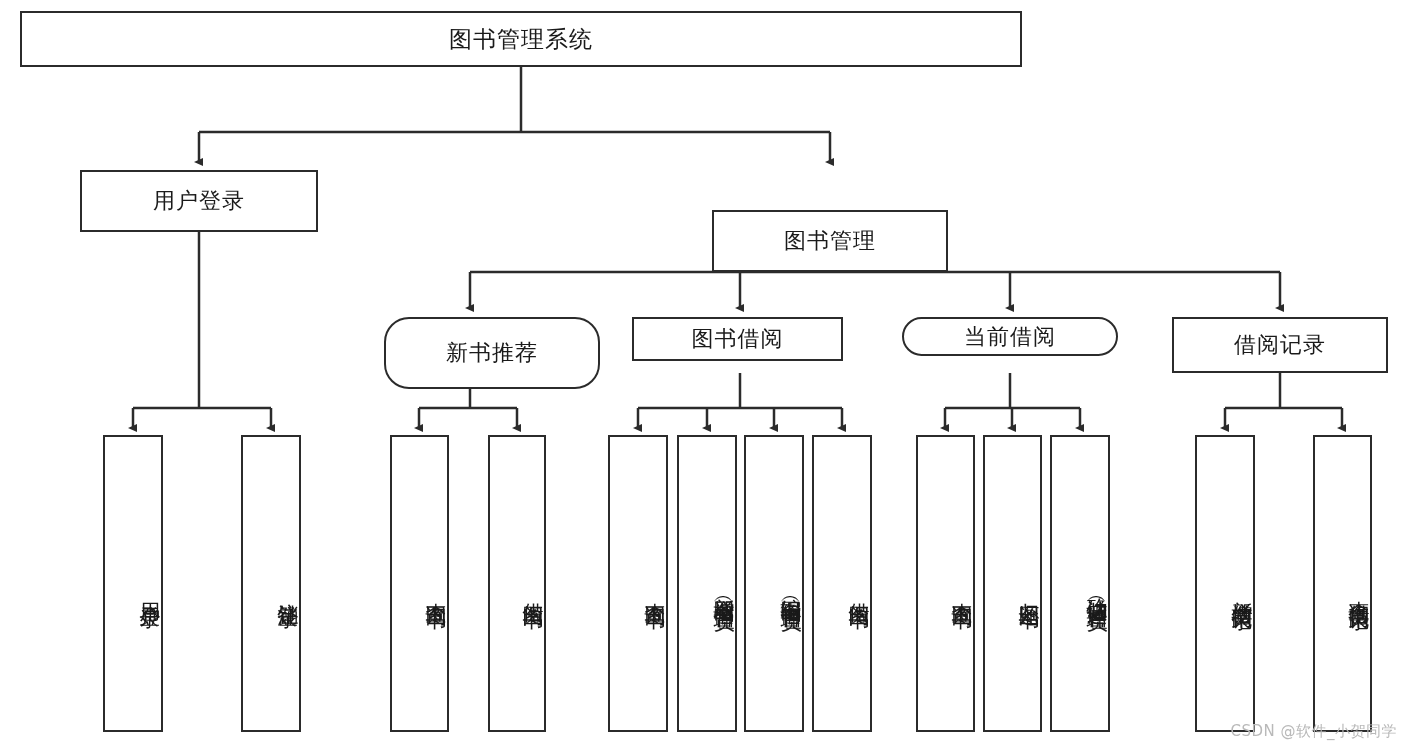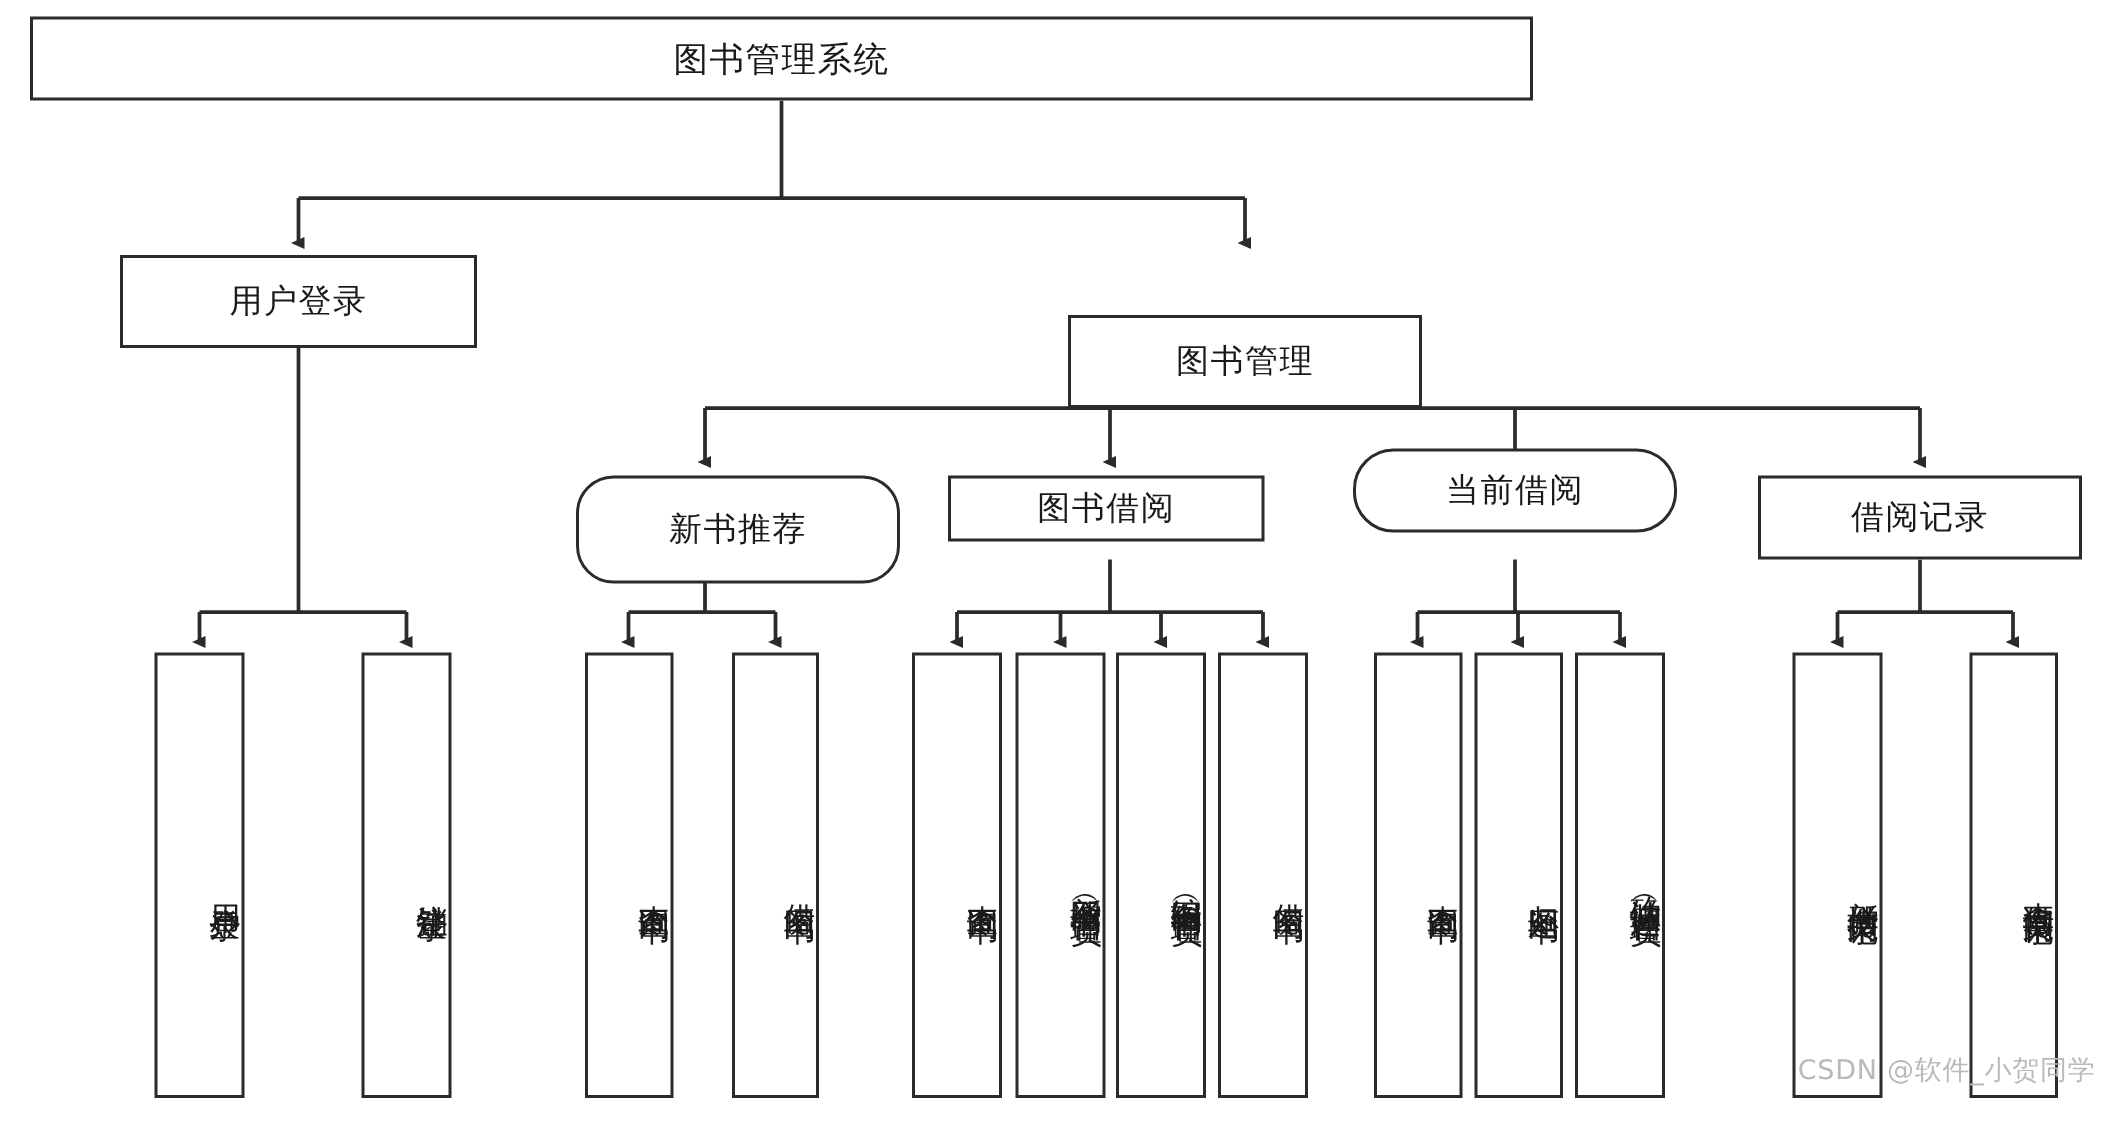--- a/index.html
+++ b/index.html
@@ -53,22 +53,22 @@
     text-orientation: upright;
     display: block;
     letter-spacing: 2px;
   }
   #root-node {
     font-size: 23px;
   }
   #watermark {
     position: absolute;
     right: 8px;
-    bottom: 22px;
-    font-size: 18px;
+    bottom: 6px;
+    font-size: 15px;
     color: #b9b9b9;
     letter-spacing: 0.5px;
     white-space: nowrap;
   }
 </style>
 </head>
 <body>
 
 <div id="canvas">
 
@@ -132,21 +132,21 @@
   <div class="node h" id="n-l1-1" style="left: 712px; top: 170px; width: 236px; height: 62px; margin-top: 40px;">
     <span>图书管理</span>
   </div>
 
   <div class="node h" id="n-l2-0" style="left: 384px; top: 317px; width: 216px; height: 72px; border-radius: 25px;">
     <span>新书推荐</span>
   </div>
   <div class="node h" id="n-l2-1" style="left: 632px; top: 317px; width: 211px; height: 44px;">
     <span>图书借阅</span>
   </div>
-  <div class="node h" id="n-l2-2" style="left: 902px; top: 299px; width: 216px; height: 56px; border-radius: 27px;">
+  <div class="node h" id="n-l2-2" style="left: 902px; top: 317px; width: 216px; height: 39px; border-radius: 27px;">
     <span>当前借阅</span>
   </div>
   <div class="node h" id="n-l2-3" style="left: 1172px; top: 317px; width: 216px; height: 56px;">
     <span>借阅记录</span>
   </div>
 
   <div class="node v" id="n-lf-0" style="left: 103px; top: 435px; width: 60px; height: 297px;">
     <span class="vtext">用户登录</span>
   </div>
   <div class="node v" id="n-lf-1" style="left: 241px; top: 435px; width: 60px; height: 297px;">

